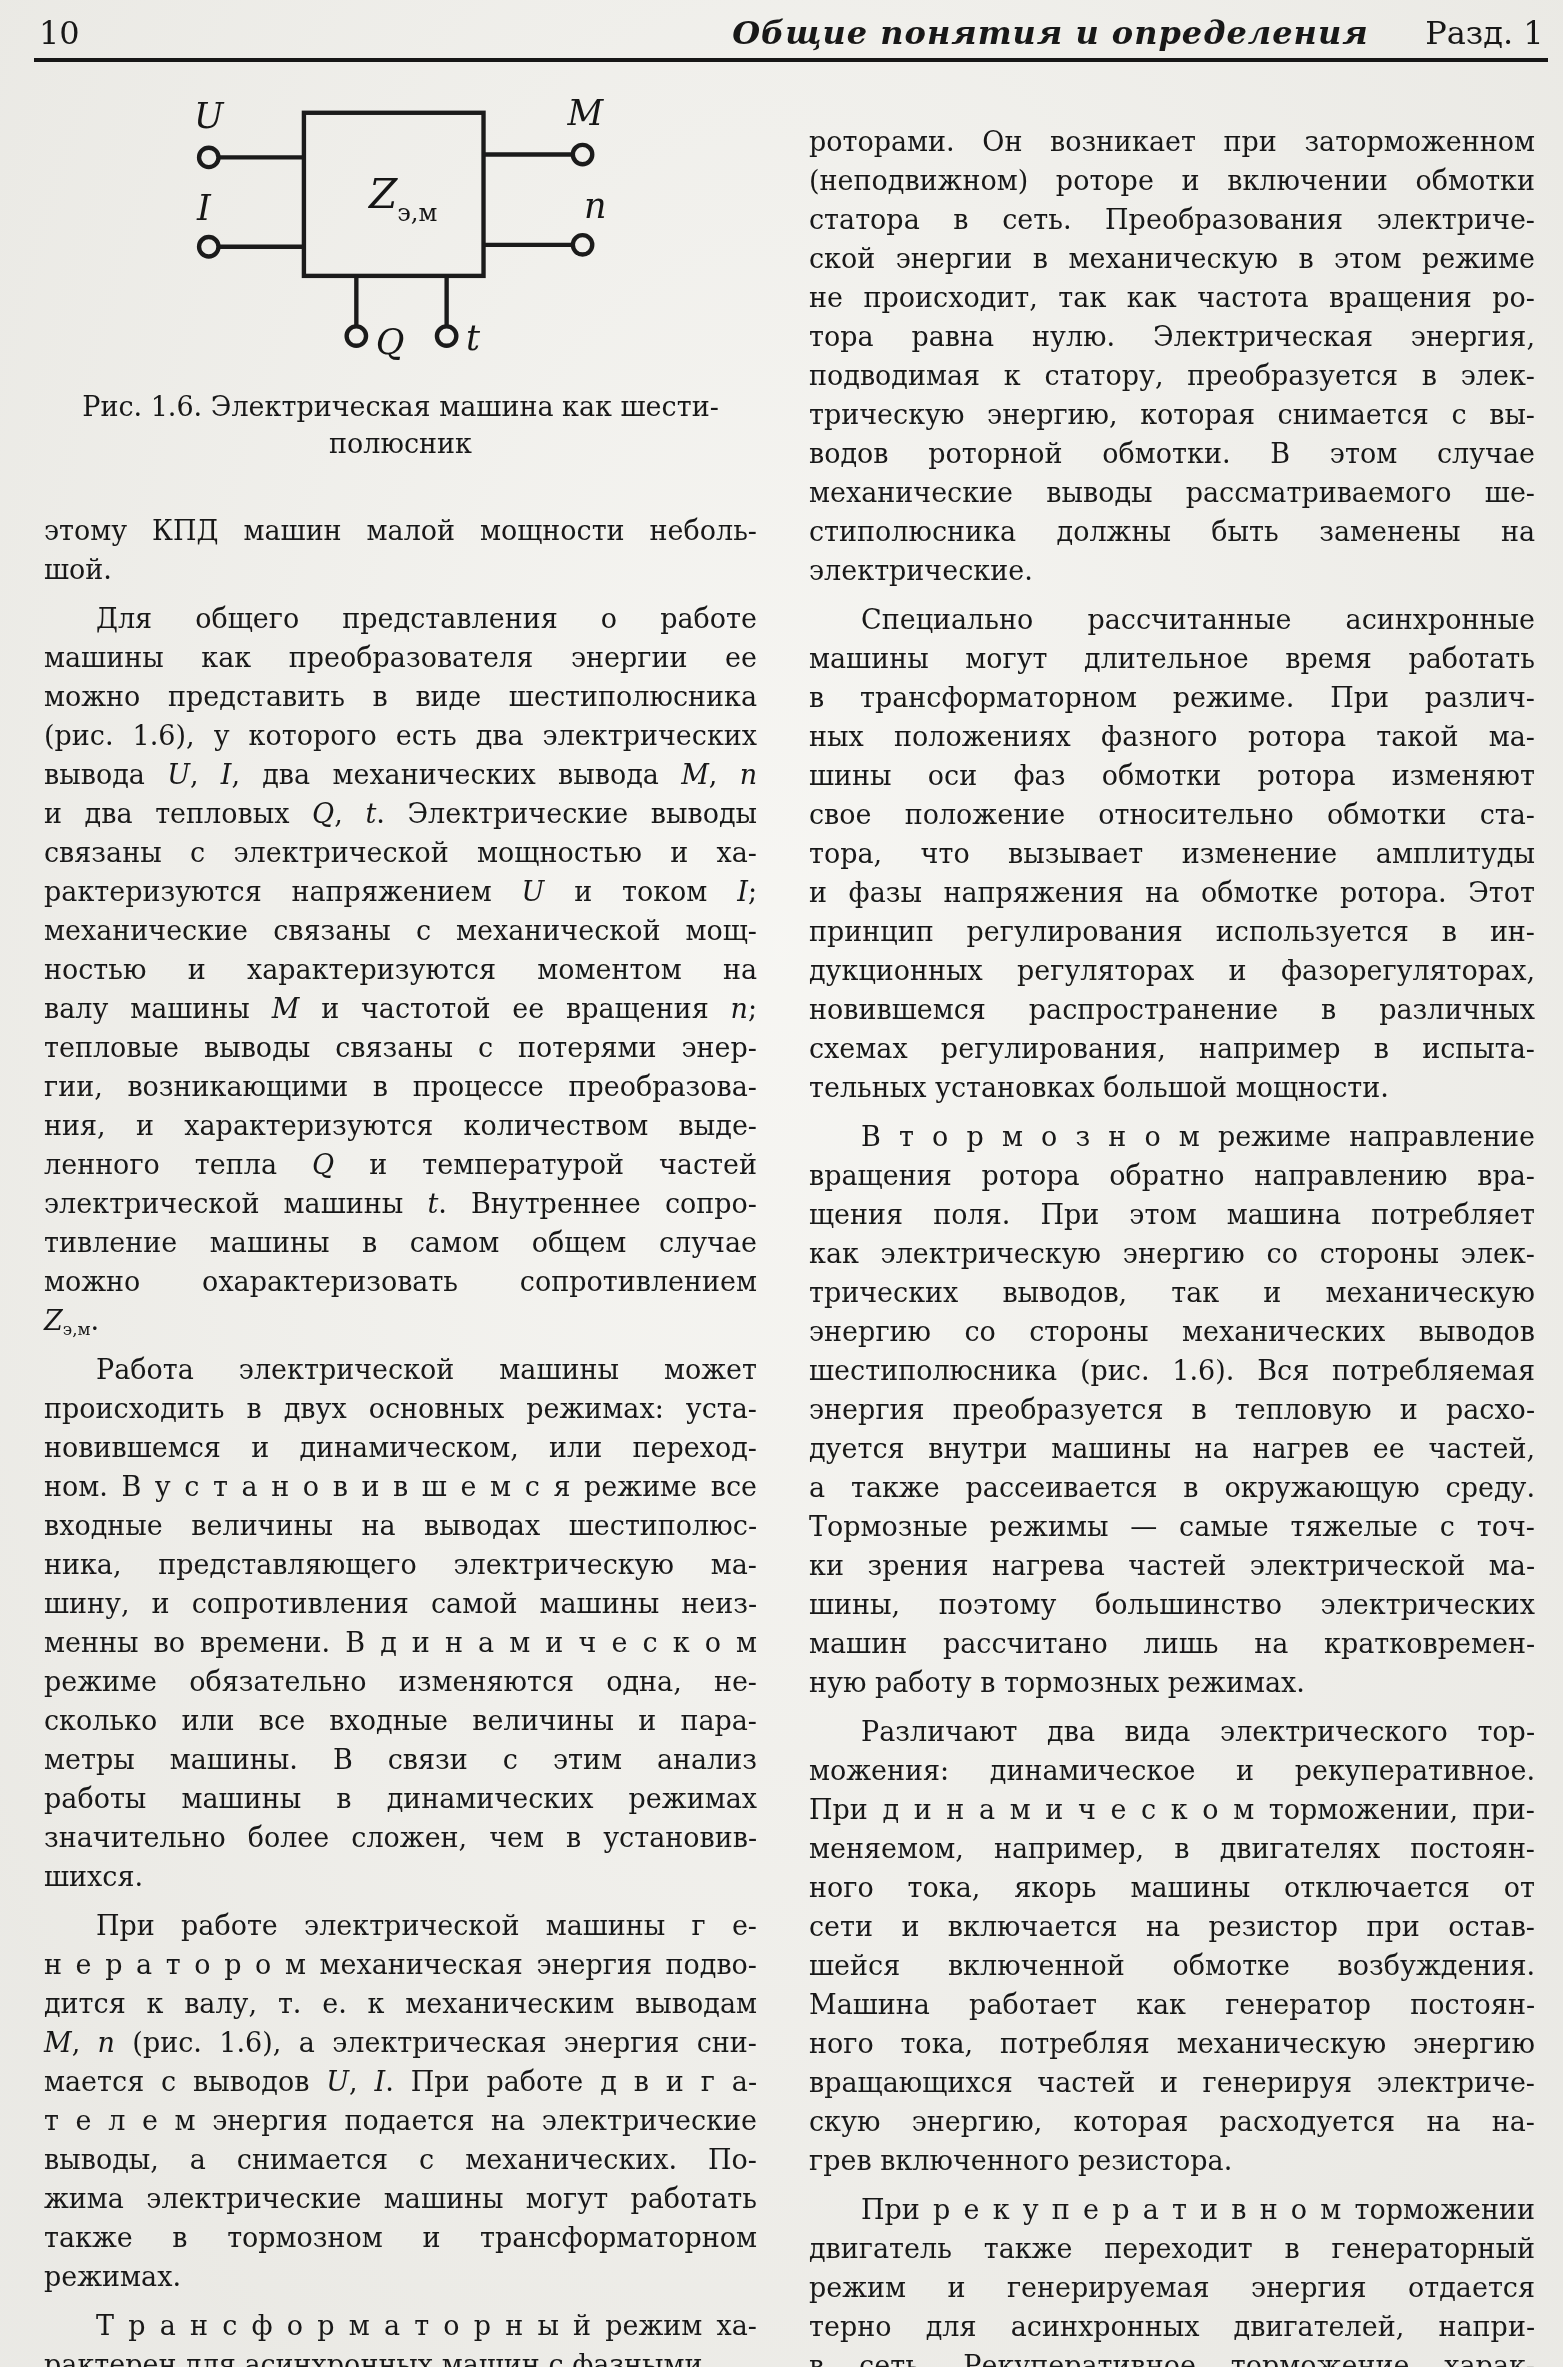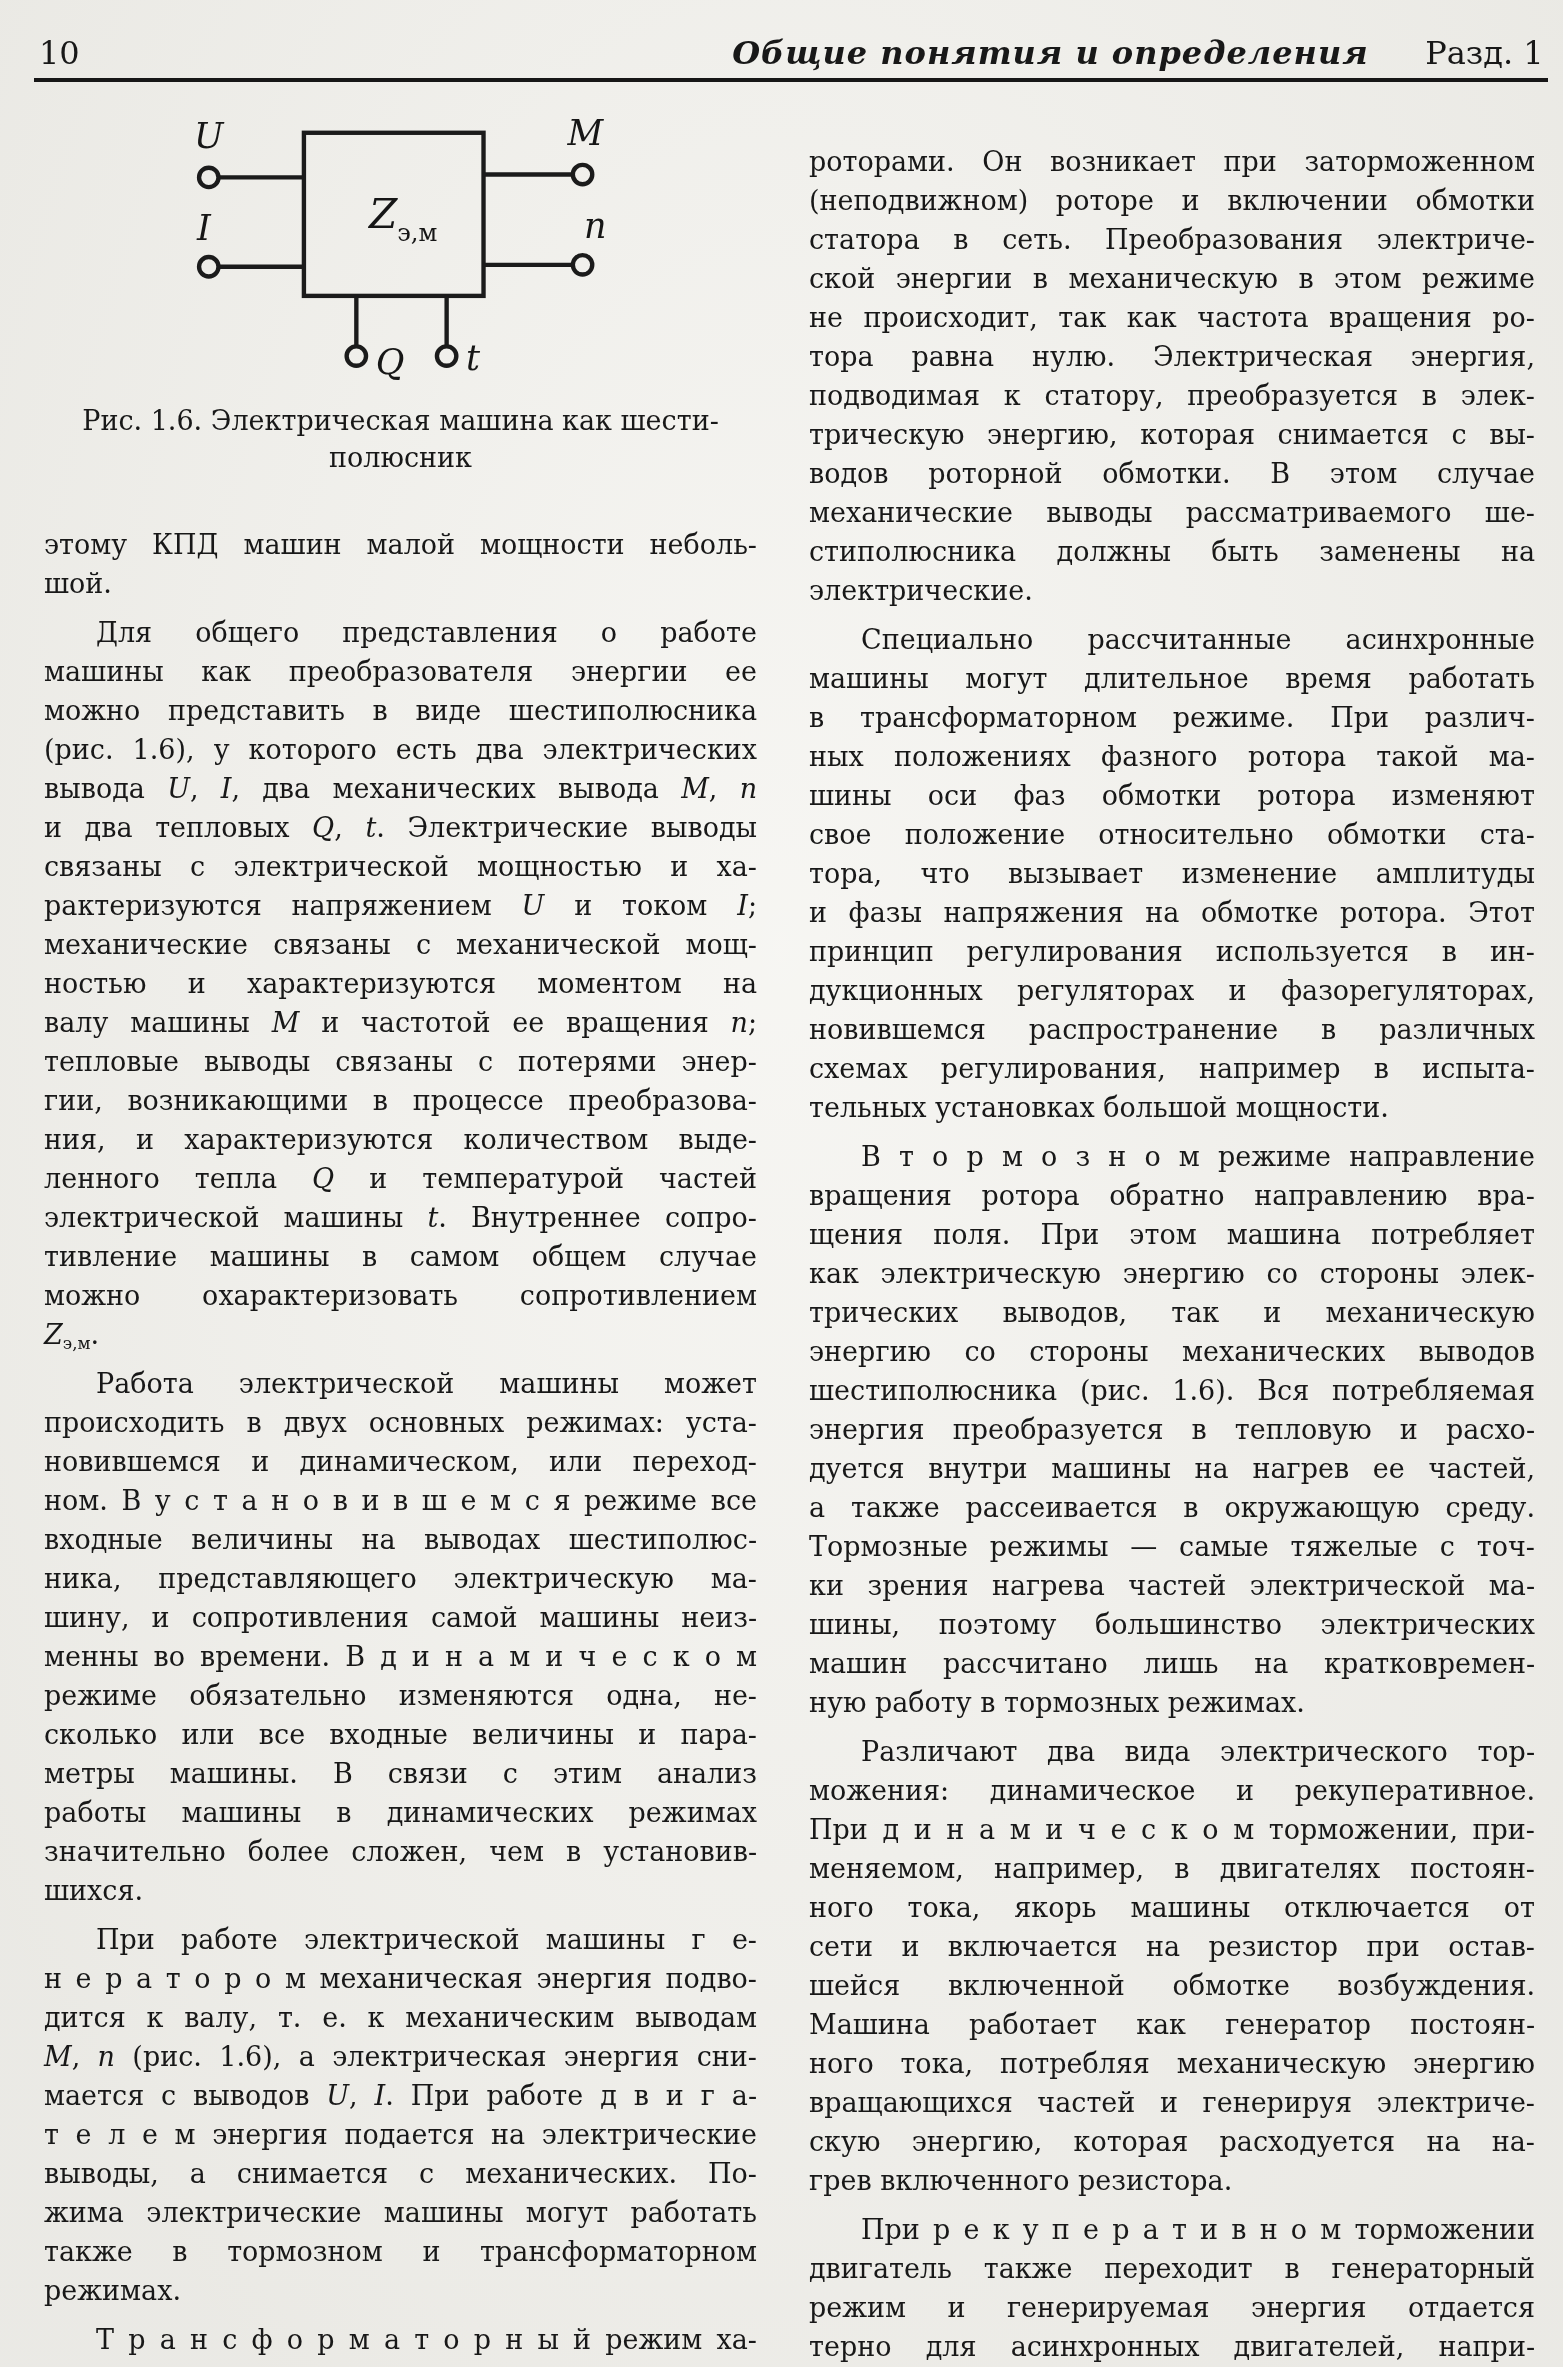--- a/index.html
+++ b/index.html
@@ -6,36 +6,36 @@
   .page {
     width:1563px; height:2368px;
     background:#f2f1ec;
     background-image: radial-gradient(ellipse at 50% 40%, rgba(255,255,255,.35), rgba(0,0,0,.03) 85%);
     font-family:"DejaVu Serif", serif;
     color:#181818;
     position:relative; overflow:hidden;
     margin:0 auto;
   }
   .header { display:flex; align-items:flex-end; padding:13.6px 19.4px 0 39px; font-size:32px; }
-  .header .num  { width:175px;margin-top:20px; }
+  .header .num  { width:175px; }
   .header .title{ flex:1; text-align:right; font-style:italic; font-weight:600; letter-spacing:1px; }
   .header .sect { width:175px; text-align:right; }
   .rule { margin:6.8px 15.5px 0 34px; height:3.9px; background:#171717; }
 
   .columns { display:flex; gap:32px; padding-left:34px; }
   .col-left  { width:733px; }
   .col-right { width:746px; padding-top:50px; }
 
   figure { margin:9.7px 0 0 0; }
   .diagram { display:block; width:734px; height:auto; }
   .stroke rect, .stroke line, .stroke circle { stroke:#1b1b1b; stroke-width:4.5; fill:none; }
   .lbl { font-family:"DejaVu Serif", serif; font-style:italic; font-size:36px; fill:#161616; }
   .zlbl { font-size:42px; }
   .zsub { font-size:25px; font-style:normal; }
-  figcaption { margin-top:9px; font-size:27px; line-height:37px; text-align:center; }
+  figcaption { margin-top:15px; font-size:27px; line-height:37px; text-align:center; }
 
   .textflow { margin-top:49px; }
   .para { margin:10px; }
   .line {
     font-size:27px; line-height:39px;
     text-align:justify; text-align-last:justify;
     white-space:normal;
   }
   .line.last { text-align:right; text-align-last:left; }
   .para.indent .line:first-child { text-indent:52px; }

